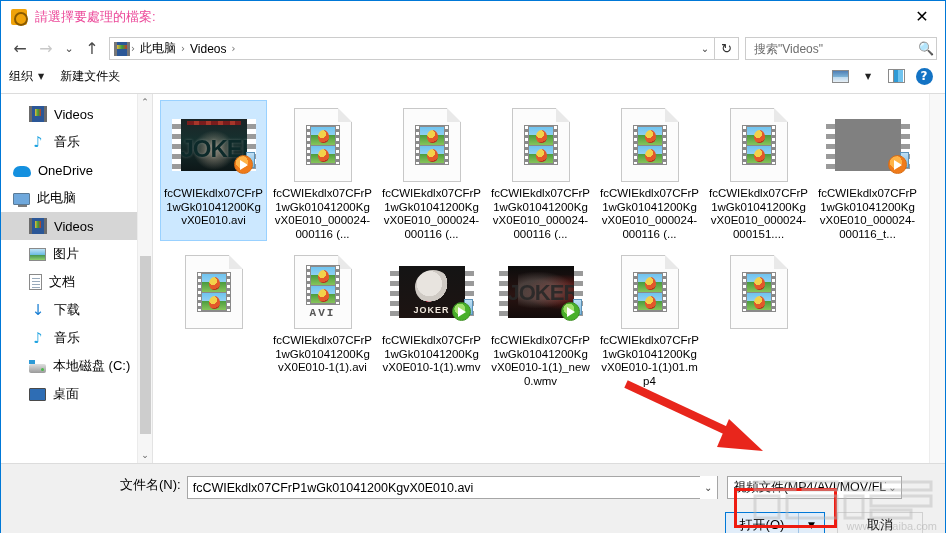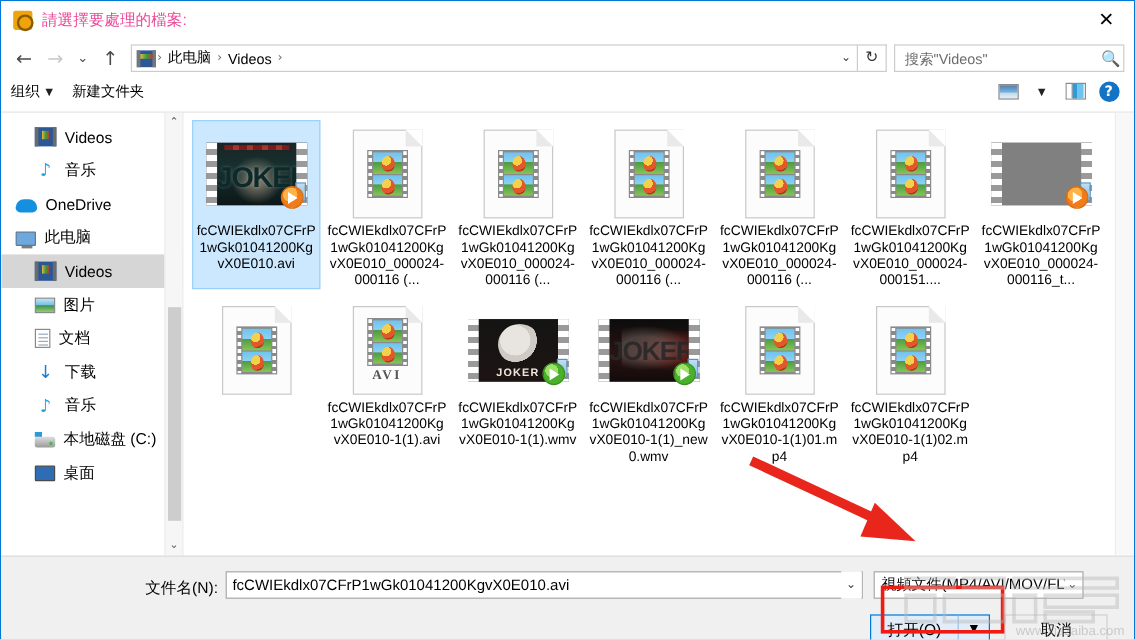--- a/index.html
+++ b/index.html
@@ -346,21 +346,21 @@
     content:"";
     position:absolute; left:50%; top:18%;
     width: 11px; height: 13px; margin-left:-5px;
     background: radial-gradient(circle at 35% 30%, #f3d14a 0 35%, #e2582a 36% 70%, #b5341e 71%);
     border-radius: 50% 50% 45% 45%;
   }
   .avi-label {
     font-size: 11px; font-weight: bold; color: #555;
     letter-spacing: 2px;
     margin-top: 2px;
-    font-family: Liberation Serif, serif;
+    font-family: Liberation Mono, monospace;
   }
   
   .vthumb {
     width: 84px; height: 52px;
     background: #2a2a2a;
     border-left: 9px solid #9a9a9a;
     border-right: 9px solid #9a9a9a;
     position: relative;
     display:flex;align-items:center;justify-content:center;
   }
@@ -464,22 +464,23 @@
   }
 
   
   #footer {
     height: 99px;
     background: #f0f0f0;
     border-top: 1px solid #dcdcdc;
     position: relative;
   }
   #fn-row {
-    display: flex; align-items: flex-end;
-    padding: 12px 10px 0 120px;
+    display: flex; align-items: flex-start;
+    padding: 12px 10px 0 87px;
+    margin-left: 32px;
   }
   #fn-label {
     font-size: 13px; color: #000;
     margin-right: 6px;
     white-space: nowrap;
   }
   #fn-input {
     width: 531px; height: 23px;
     border: 1px solid #a6a6a6;
     background: #fff;
@@ -825,21 +826,20 @@
           </div>
           <div class="cell">
             <div class="thumb-wrap">
               <div class="doc-icon">
                 <div class="filmstrip">
                   <div class="frame"></div>
                   <div class="frame"></div>
                 </div>
               </div>
             </div>
-            <div class="fname">fcCWIEkdlx07CFrP1wGk01041200KgvX0E010-1(1)02.mp4</div>
           </div>
         </div>
       <div id="file-scroll"></div>
     </div>
   </div>
 
   <div id="footer">
     <div id="fn-row">
       <div id="fn-label">文件名(N):</div>
       <input id="fn-input" value="fcCWIEkdlx07CFrP1wGk01041200KgvX0E010.avi" style="">

